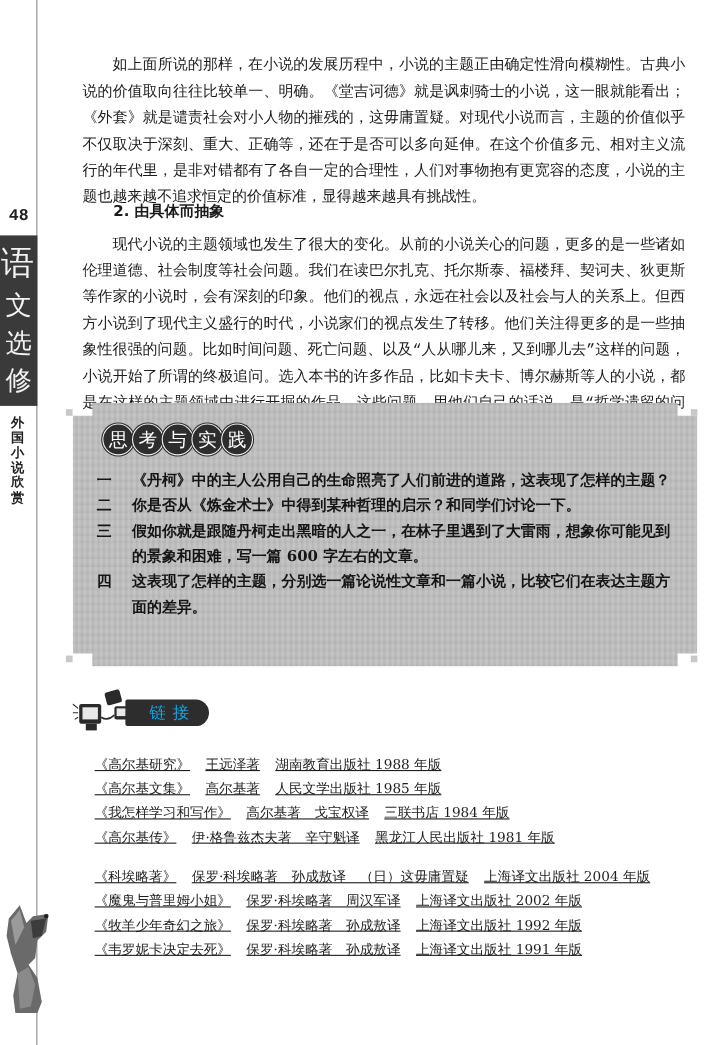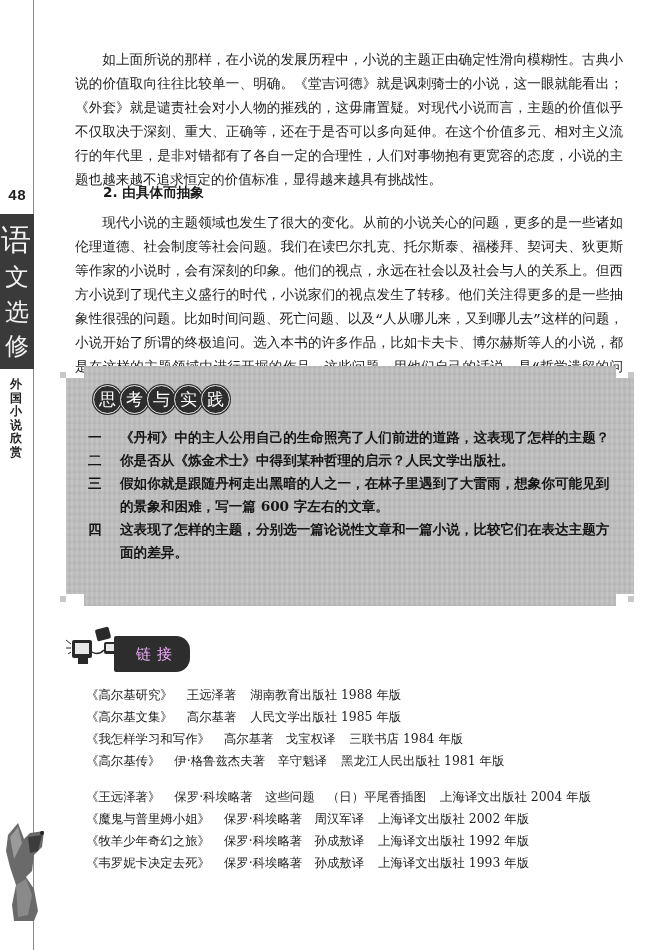--- a/index.html
+++ b/index.html
@@ -47,30 +47,30 @@
     display: flex; align-items: center; justify-content: center;
     font-family: "DejaVu Sans", sans-serif; font-size: 17px; margin-right: -2px; }
 
   .exercise-list { position: absolute; left: 88px; top: 426px; width: 530px; list-style: none; }
   .exercise-item { display: flex; font-size: 13.6px; line-height: 23px; font-weight: bold; color: #151515;
     font-family: "DejaVu Serif", serif; }
   .ex-num { width: 32px; flex: none; }
   .ex-text { flex: 1; }
 
   .link-header { position: absolute; left: 66px; top: 626px; width: 130px; height: 40px; }
-  .link-banner { position: absolute; left: 48px; top: 10px; width: 76px; height: 36px; background: #2d2d2d;
-    border-radius: 2px 14px 14px 2px; color: #f0abfc; font-family: "DejaVu Sans", sans-serif; font-size: 15px;
+  .link-banner { position: absolute; left: 48px; top: 10px; width: 76px; height: 24px; background: #2d2d2d;
+    border-radius: 2px 14px 14px 2px; color: #0ea5e9; font-family: "DejaVu Sans", sans-serif; font-size: 15px;
     display: flex; align-items: center; justify-content: center; letter-spacing: 6px; padding-left: 10px; }
 
   .ref-list { position: absolute; left: 86px; width: 540px; list-style: none; font-family: "DejaVu Serif", serif;
     font-size: 12.4px; line-height: 22px; color: #1e1e1e; }
   .ref-group-1 { top: 684px; }
   .ref-group-2 { top: 786px; }
   .ref-item { white-space: nowrap; }
-  .ref-item span { margin-right: 14px; }
+  .ref-item span { margin-right: 14px; text-decoration: underline; }
 </style>
 </head>
 <body>
 
 <div class="margin-rule"></div>
 
 <div class="page-number">48</div>
 
 <div class="series-block">
   <span class="series-char c0">语</span>
@@ -114,21 +114,21 @@
   <span class="bubble">践</span>
 </div>
 
 <ol class="exercise-list">
   <li class="exercise-item">
     <span class="ex-num">一</span>
     <span class="ex-text">《丹柯》中的主人公用自己的生命照亮了人们前进的道路，这表现了怎样的主题？</span>
   </li>
   <li class="exercise-item">
     <span class="ex-num">二</span>
-    <span class="ex-text">你是否从《炼金术士》中得到某种哲理的启示？人民文学出版社。</span>
+    <span class="ex-text">你是否从《炼金术士》中得到某种哲理的启示？和同学们讨论一下。</span>
   </li>
   <li class="exercise-item">
     <span class="ex-num">三</span>
     <span class="ex-text">假如你就是跟随丹柯走出黑暗的人之一，在林子里遇到了大雷雨，想象你可能见到的景象和困难，写一篇 600 字左右的文章。</span>
   </li>
   <li class="exercise-item">
     <span class="ex-num">四</span>
     <span class="ex-text">这表现了怎样的主题，分别选一篇论说性文章和一篇小说，比较它们在表达主题方面的差异。</span>
   </li>
 </ol>
@@ -157,24 +157,24 @@
   <li class="ref-item">
     <span>《我怎样学习和写作》</span><span>高尔基著　戈宝权译</span><span>三联书店 1984 年版</span>
   </li>
   <li class="ref-item">
     <span>《高尔基传》</span><span>伊·格鲁兹杰夫著　辛守魁译</span><span>黑龙江人民出版社 1981 年版</span>
   </li>
 </ul>
 
 <ul class="ref-list ref-group-2">
   <li class="ref-item">
-    <span>《王远泽著》</span><span>保罗·科埃略著　这些问题　（日）平尾香插图</span><span>上海译文出版社 2004 年版</span>
+    <span>《科埃略著》</span><span>保罗·科埃略著　孙成敖译　（日）这毋庸置疑</span><span>上海译文出版社 2004 年版</span>
   </li>
   <li class="ref-item">
     <span>《魔鬼与普里姆小姐》</span><span>保罗·科埃略著　周汉军译</span><span>上海译文出版社 2002 年版</span>
   </li>
   <li class="ref-item">
     <span>《牧羊少年奇幻之旅》</span><span>保罗·科埃略著　孙成敖译</span><span>上海译文出版社 1992 年版</span>
   </li>
   <li class="ref-item">
-    <span>《韦罗妮卡决定去死》</span><span>保罗·科埃略著　孙成敖译</span><span>上海译文出版社 1993 年版</span>
+    <span>《韦罗妮卡决定去死》</span><span>保罗·科埃略著　孙成敖译</span><span>上海译文出版社 1991 年版</span>
   </li>
 </ul>
 
 </body></html>

